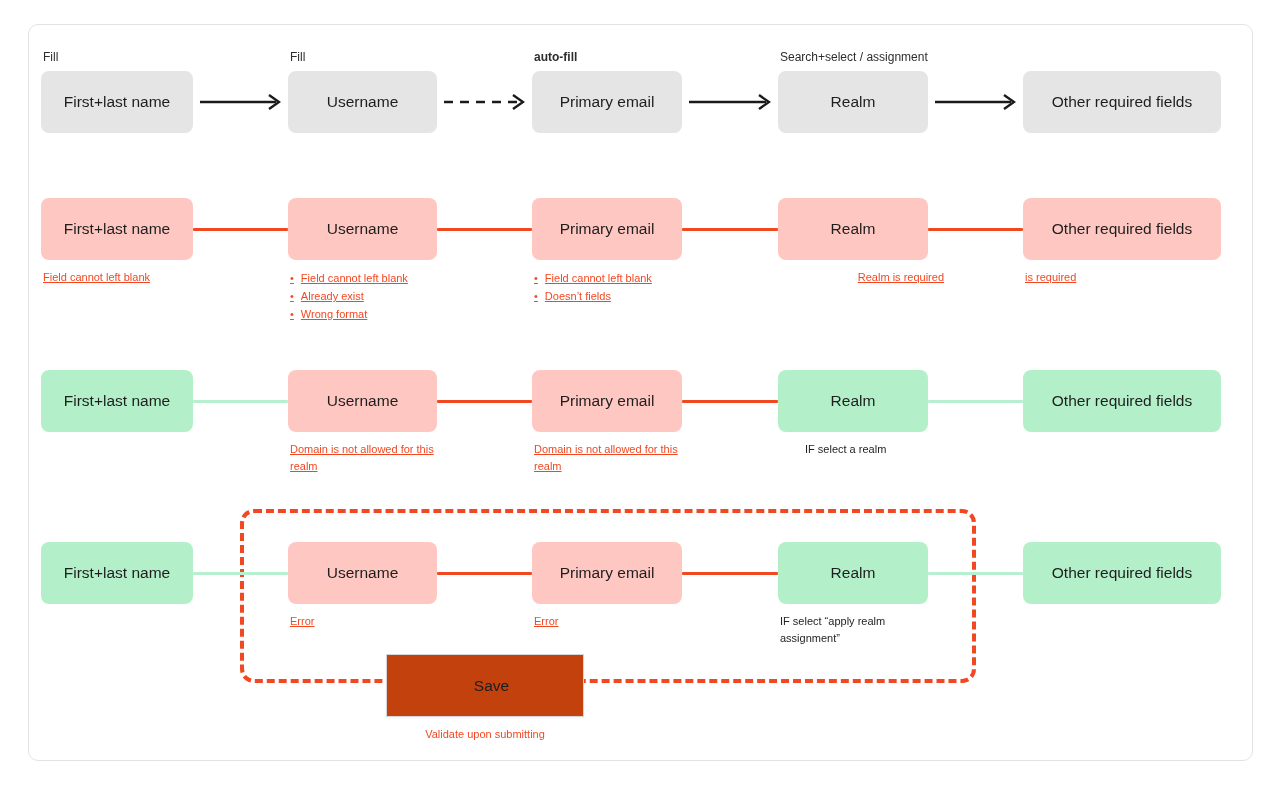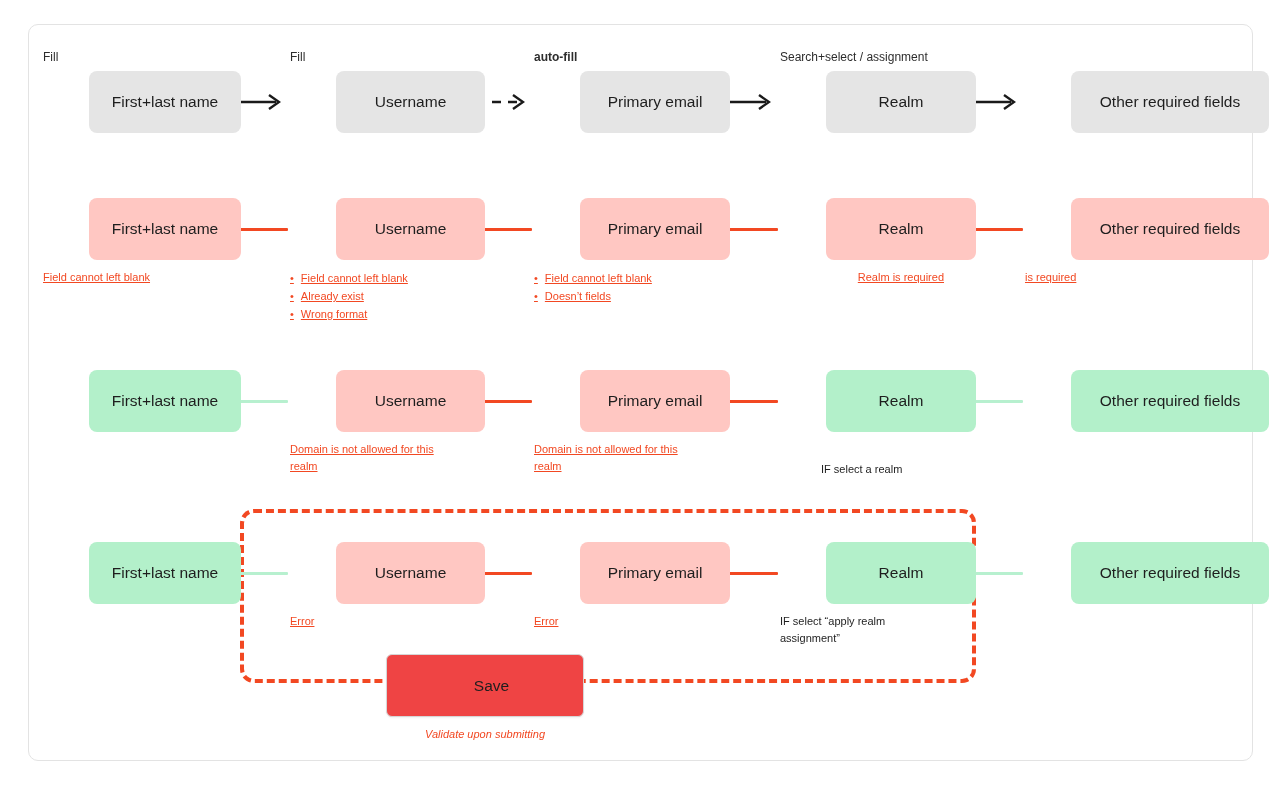--- a/index.html
+++ b/index.html
@@ -20,21 +20,20 @@
     border-radius: 10px;
   }
   .box {
     position: absolute;
     display: flex; align-items: center; justify-content: center;
     border-radius: 8px;
     font-size: 15.5px;
     color: #1e1e1e;
     z-index: 3;
     text-align: left;
-    margin-left: 48px;
   }
   .box.gray  { background: #e5e5e5; }
   .box.error { background: #ffc7c2; }
   .box.ok    { background: #b3f0ca; }
   .top-label {
     position: absolute;
     font-size: 12px;
     color: #2d2d2d;
     white-space: nowrap;
     z-index: 2;
@@ -61,41 +60,40 @@
     left: 211px; top: 484px;
     width: 736px; height: 174px;
     border: 4px dashed #f24822;
     border-radius: 14px;
     z-index: 1;
   }
   .save-btn {
     position: absolute;
     left: 357px; top: 629px;
     width: 198px; height: 63px;
-    background: #ef4444;
+    background: #c2410c;
     border: 1.5px solid #d6d6d6;
-    border-radius: 6px;
+    border-radius: 0;
     font-size: 15.5px;
     color: #1e1e1e;
     font-family: inherit;
     z-index: 4;
     box-shadow: 0 1px 2px rgba(0,0,0,0.05);
     cursor: pointer;
     padding-left: 19px;
   }
   .save-note {
     position: absolute;
     left: 327px; top: 703px;
     width: 258px;
     text-align: center;
     font-size: 11px;
     color: #f24822;
     white-space: nowrap;
     z-index: 4;
-    font-style: italic;
   }
 </style>
 </head>
 <body>
 
 <div class="card" id="card">
   <div class="dashed-rect"></div>
   <button class="save-btn">Save</button>
   <div class="save-note">Validate upon submitting</div>
 <div class="top-label" style="left: 14px; top: 25px;">Fill</div>
@@ -186,21 +184,21 @@
       <span>Username</span>
     </div>
     <div class="note note-red" style="left: 261px; top: 416px;"><span>Domain is not allowed for this realm</span></div>
     <div class="box error" style="left: 503px; top: 345px; width: 150px; height: 62px;">
       <span>Primary email</span>
     </div>
     <div class="note note-red" style="left: 505px; top: 416px;"><span>Domain is not allowed for this realm</span></div>
     <div class="box ok" style="left: 749px; top: 345px; width: 150px; height: 62px;">
       <span>Realm</span>
     </div>
-    <div class="note note-black" style="left: 792px; top: 416px; margin-top: 20px;"><span>IF select a realm</span></div>
+    <div class="note note-black" style="left: 776px; top: 416px;"><span>IF select a realm</span></div>
     <div class="box ok" style="left: 994px; top: 345px; width: 198px; height: 62px;">
       <span>Other required fields</span>
     </div>
     <div class="conn" style="left: 164px; top: 374.5px; width: 95px; background: rgb(183, 240, 207);"></div>
     <div class="conn" style="left: 408px; top: 374.5px; width: 95px; background: rgb(242, 72, 34);"></div>
     <div class="conn" style="left: 653px; top: 374.5px; width: 96px; background: rgb(242, 72, 34);"></div>
     <div class="conn" style="left: 899px; top: 374.5px; width: 95px; background: rgb(183, 240, 207);"></div>
     <div class="box ok" style="left: 12px; top: 517px; width: 152px; height: 62px;">
       <span>First+last name</span>
     </div>

